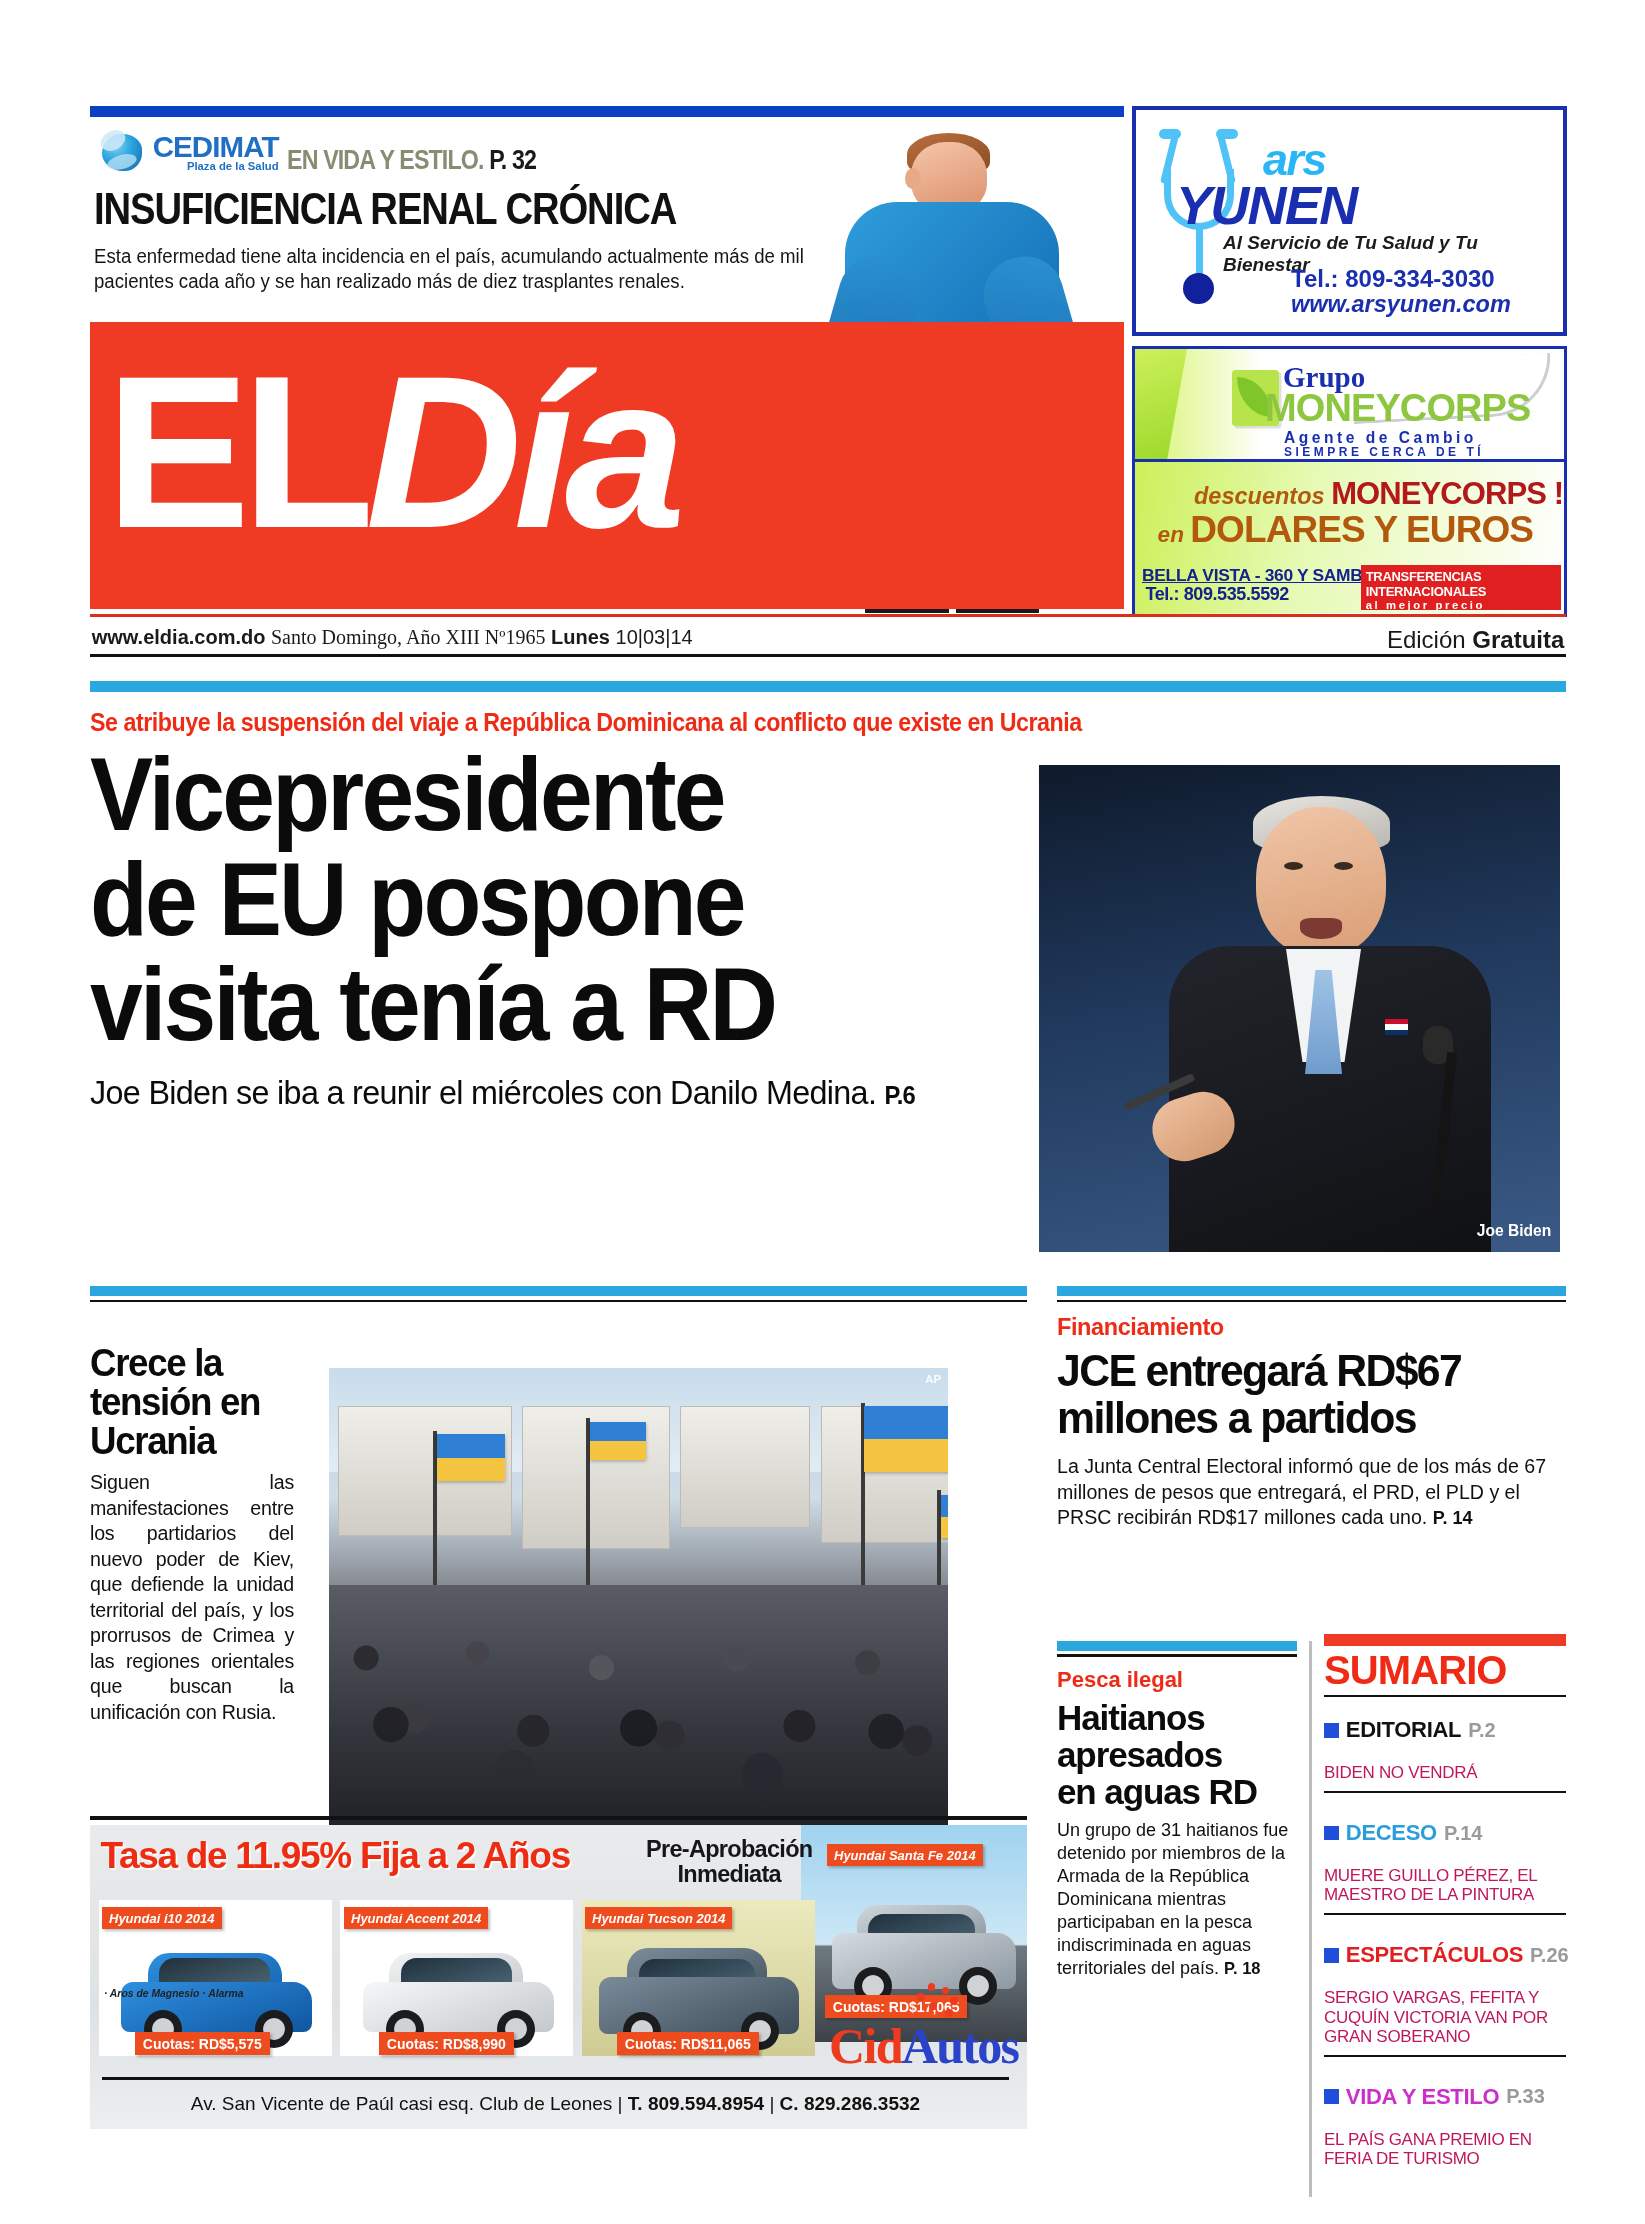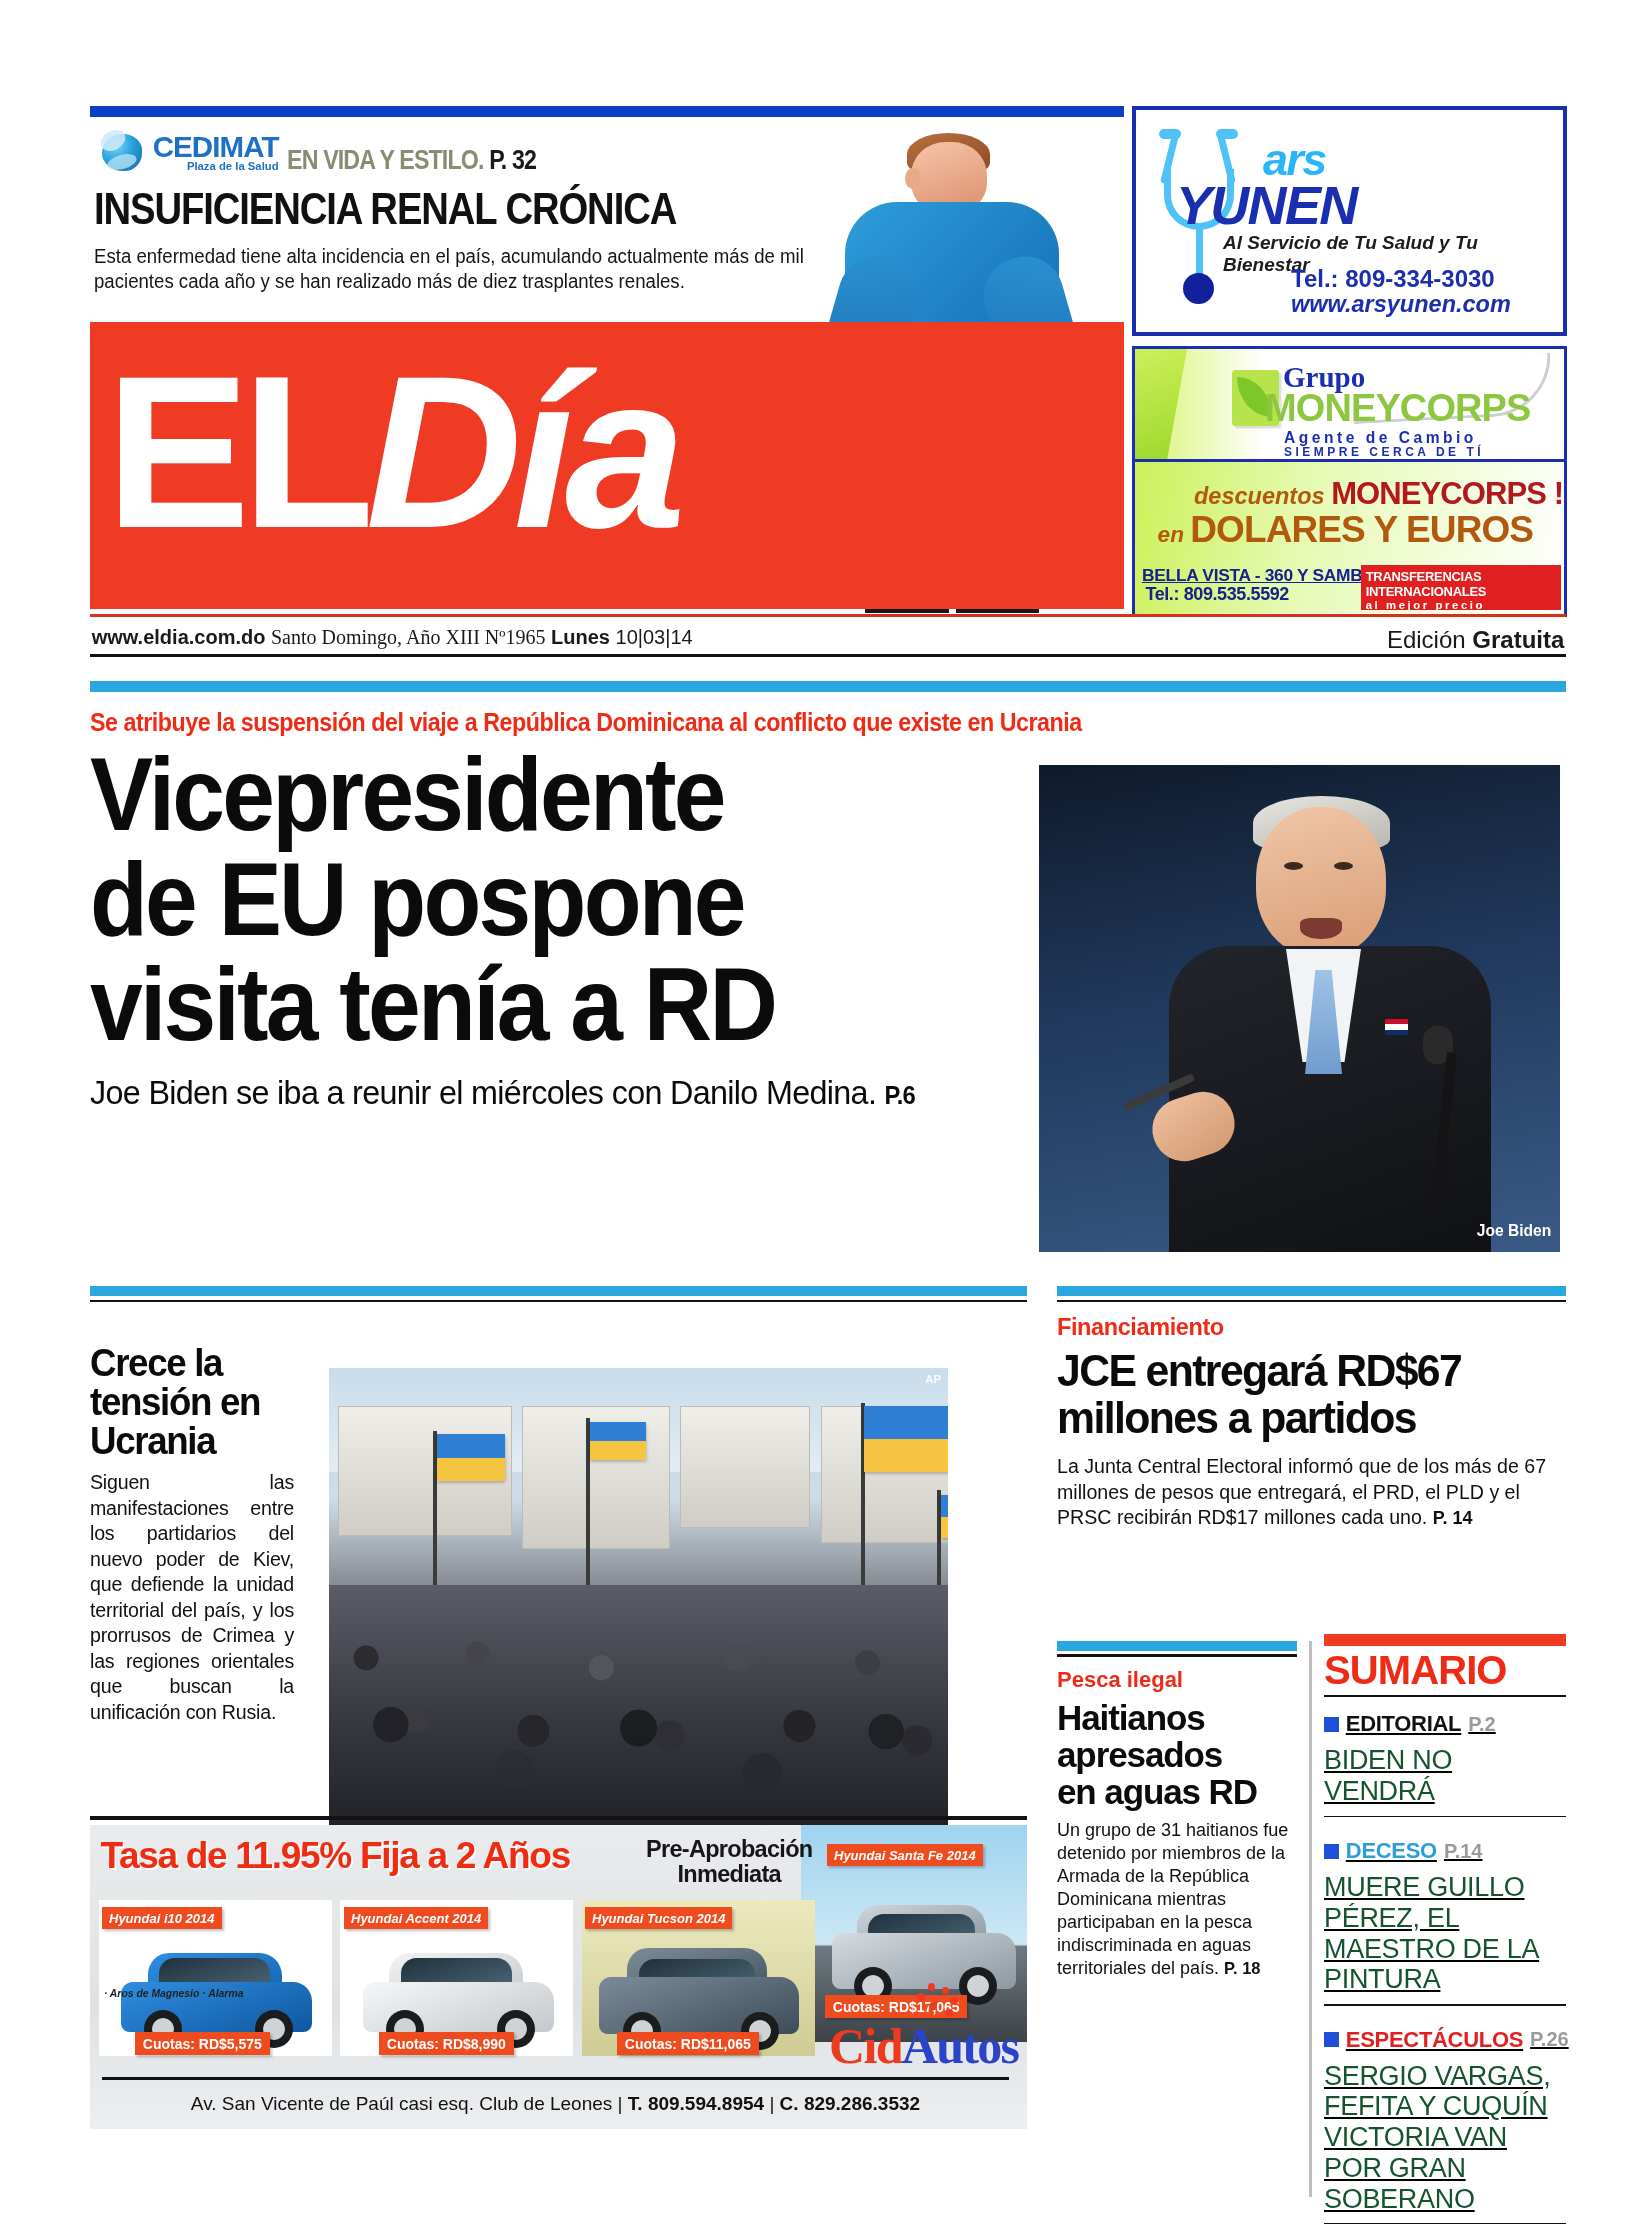--- a/index.html
+++ b/index.html
@@ -217,26 +217,26 @@
   .pesca-head { font-size: 35px; font-weight:800; line-height: 1.05; letter-spacing:-1.1px; color:#0b0b0b; margin-top: 7px;}
   .pesca-body { font-size: 18px; line-height: 1.28; color:#111; margin-top: 8.7px; }
   .pesca-body b { font-weight:800; font-size: 16.5px;}
   .pesca-divider { position:absolute; left: 1309px; top: 1641px; width: 2.6px; height: 556px; background:#bdbdbd; }
 
   .sumario { position: absolute; left: 1324px; top: 1634px; width: 242px; }
   .sum-bar { width: 100%; height: 12px; background:#ef3b23; }
   .sum-title { font-size: 40px; font-weight: 800; color:#ef2b16; letter-spacing:-0.9px; margin-top: 3.5px; line-height:1.0;}
   .sum-hr { width:100%; height:2.6px; background:#111; margin: 5.2px 0 0 0;}
   .sum-hr2 { width:100%; height:1.7px; background:#111; margin: 8.7px 0 7px 0;}
-  .sum-item { padding-top: 14px; text-decoration: underline; }
+  .sum-item { padding-top: 20px; }
   .sum-top { display:flex; align-items:center; gap:7px; }
   .sum-sq { width: 14.8px; height: 14.8px; background:#1f4fd8; flex: 0 0 auto;}
   .sum-cat { font-size: 22px; font-weight: 800; letter-spacing:-0.3px; }
   .sum-pg { font-size: 20px; font-weight: 800; color:#9a9a9a; }
-  .sum-txt { font-size: 27px; color:#14532d; line-height: 1.14; margin-top: 8px; letter-spacing:-0.3px; }
+  .sum-txt { font-size: 17px; color:#be185d; line-height: 1.14; margin-top: 20px; letter-spacing:-0.3px; }
 
   
   .carad { position: absolute; left: 90px; top: 1825px; width: 937px; height: 304px;
      background: linear-gradient(180deg,#e9ebec 0%, #dfe2e4 60%, #eceef0 100%); overflow:hidden; }
   .carad-rule { position:absolute; left: 90px; top: 1816px; width: 937px; height: 3.5px; background:#111; }
   .tasa { position:absolute; left: 10.4px; top: 10.4px; font-size: 37px; font-weight: 800; color:#ee2c12;
      letter-spacing:-1.3px; text-shadow: 1.7px 1.7px 0 rgba(255,255,255,.9); white-space:nowrap;}
   .preapr { position:absolute; left: 556px; top: 12px; font-size: 23.5px; font-weight: 800; color:#15151a;
      text-align:center; line-height:1.05; letter-spacing:-0.7px;}
   .carcell { position:absolute; background:#fff; }

